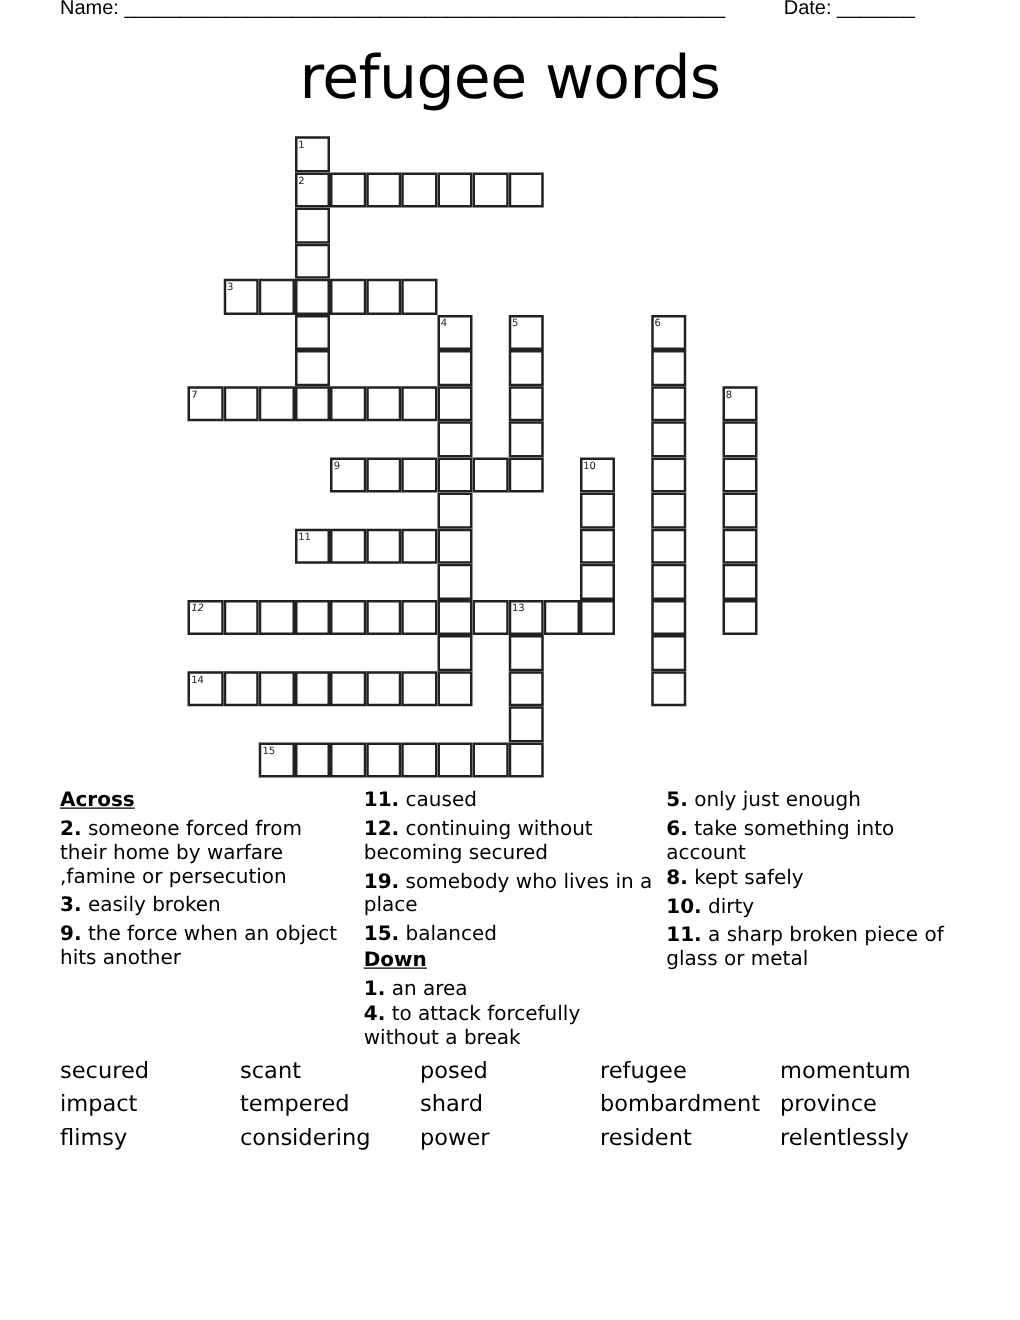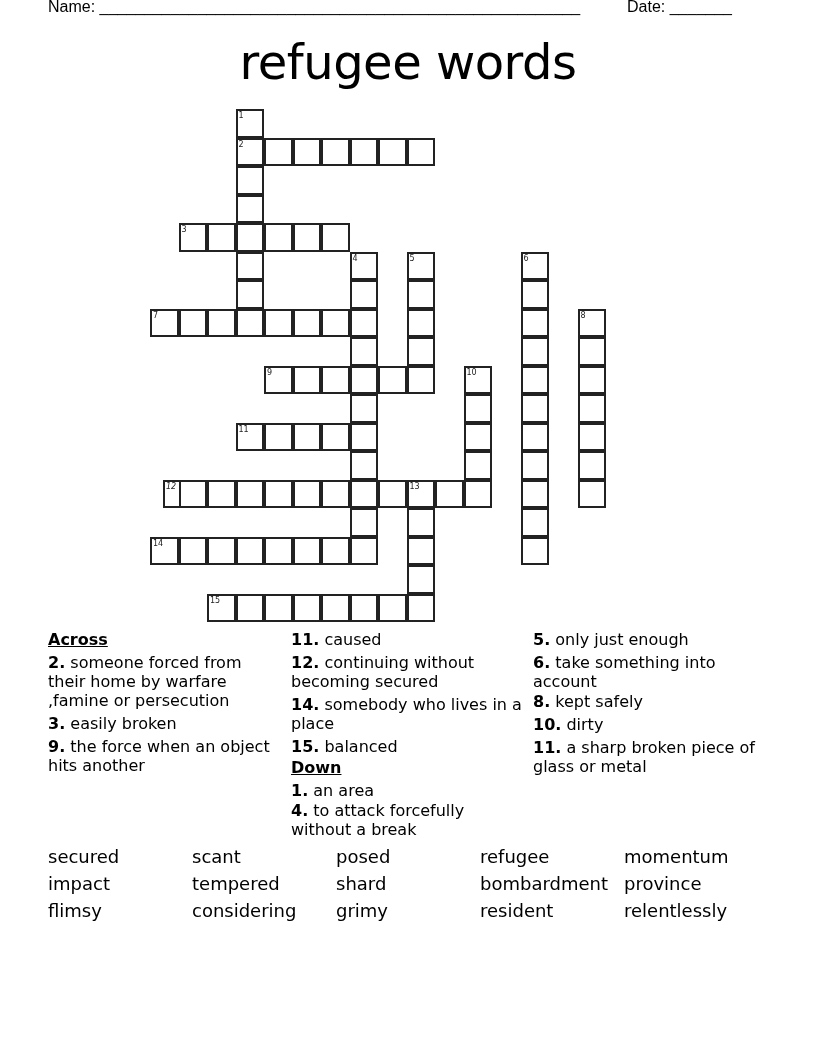--- a/index.html
+++ b/index.html
@@ -120,21 +120,21 @@
     <div class="cell" style="left: 464.5px; top: 395px;"></div>
     <div class="cell" style="left: 464.5px; top: 423.5px;"></div>
     <div class="cell" style="left: 464.5px; top: 452px;"></div>
     <div class="cell" style="left: 464.5px; top: 480.5px;"></div>
     <div class="cell" style="left: 236.5px; top: 423.5px;">
       <span class="num">11</span>
     </div>
     <div class="cell" style="left: 265px; top: 423.5px;"></div>
     <div class="cell" style="left: 293.5px; top: 423.5px;"></div>
     <div class="cell" style="left: 322px; top: 423.5px;"></div>
-    <div class="cell" style="left: 164px; top: 480.5px; font-style: italic;">
+    <div class="cell" style="left: 151px; top: 480.5px; font-style: italic;">
       <span class="num">12</span>
     </div>
     <div class="cell" style="left: 179.5px; top: 480.5px;"></div>
     <div class="cell" style="left: 208px; top: 480.5px;"></div>
     <div class="cell" style="left: 236.5px; top: 480.5px;"></div>
     <div class="cell" style="left: 265px; top: 480.5px;"></div>
     <div class="cell" style="left: 293.5px; top: 480.5px;"></div>
     <div class="cell" style="left: 322px; top: 480.5px;"></div>
     <div class="cell" style="left: 379px; top: 480.5px;"></div>
     <div class="cell" style="left: 407.5px; top: 480.5px;">
@@ -168,21 +168,21 @@
 <div class="clues col col1">
   <div class="sect">Across</div>
   <div class="clue"><b>2.</b> <span>someone forced from their home by warfare ,famine or persecution</span></div>
   <div class="clue"><b>3.</b> <span>easily broken</span></div>
   <div class="clue"><b>9.</b> <span>the force when an object hits another</span></div>
 </div>
 
 <div class="clues col col2">
   <div class="clue" style="margin-bottom:4px"><b>11.</b> <span>caused</span></div>
   <div class="clue"><b>12.</b> <span>continuing without becoming secured</span></div>
-  <div class="clue"><b>14.</b> <span>somebody who lives in a place</span></div>
+  <div class="clue"><b>19.</b> <span>somebody who lives in a place</span></div>
   <div class="clue" style="margin-bottom:2px"><b>15.</b> <span>balanced</span></div>
   <div class="sect">Down</div>
   <div class="clue" style="margin-bottom:1px"><b>1.</b> <span>an area</span></div>
   <div class="clue"><b>4.</b> <span>to attack forcefully without a break</span></div>
 </div>
 
 <div class="clues col col3">
   <div class="clue"><b>5.</b> <span>only just enough</span></div>
   <div class="clue" style="margin-bottom:1px"><b>6.</b> <span>take something into account</span></div>
   <div class="clue"><b>8.</b> <span>kept safely</span></div>
@@ -197,17 +197,17 @@
     <span>posed</span>
     <span>refugee</span>
     <span>momentum</span>
     <span>impact</span>
     <span>tempered</span>
     <span>shard</span>
     <span>bombardment</span>
     <span>province</span>
     <span>flimsy</span>
     <span>considering</span>
-    <span>grimy</span>
+    <span>power</span>
     <span>resident</span>
     <span>relentlessly</span>
   </div>
 </div>
 
 </body></html>

